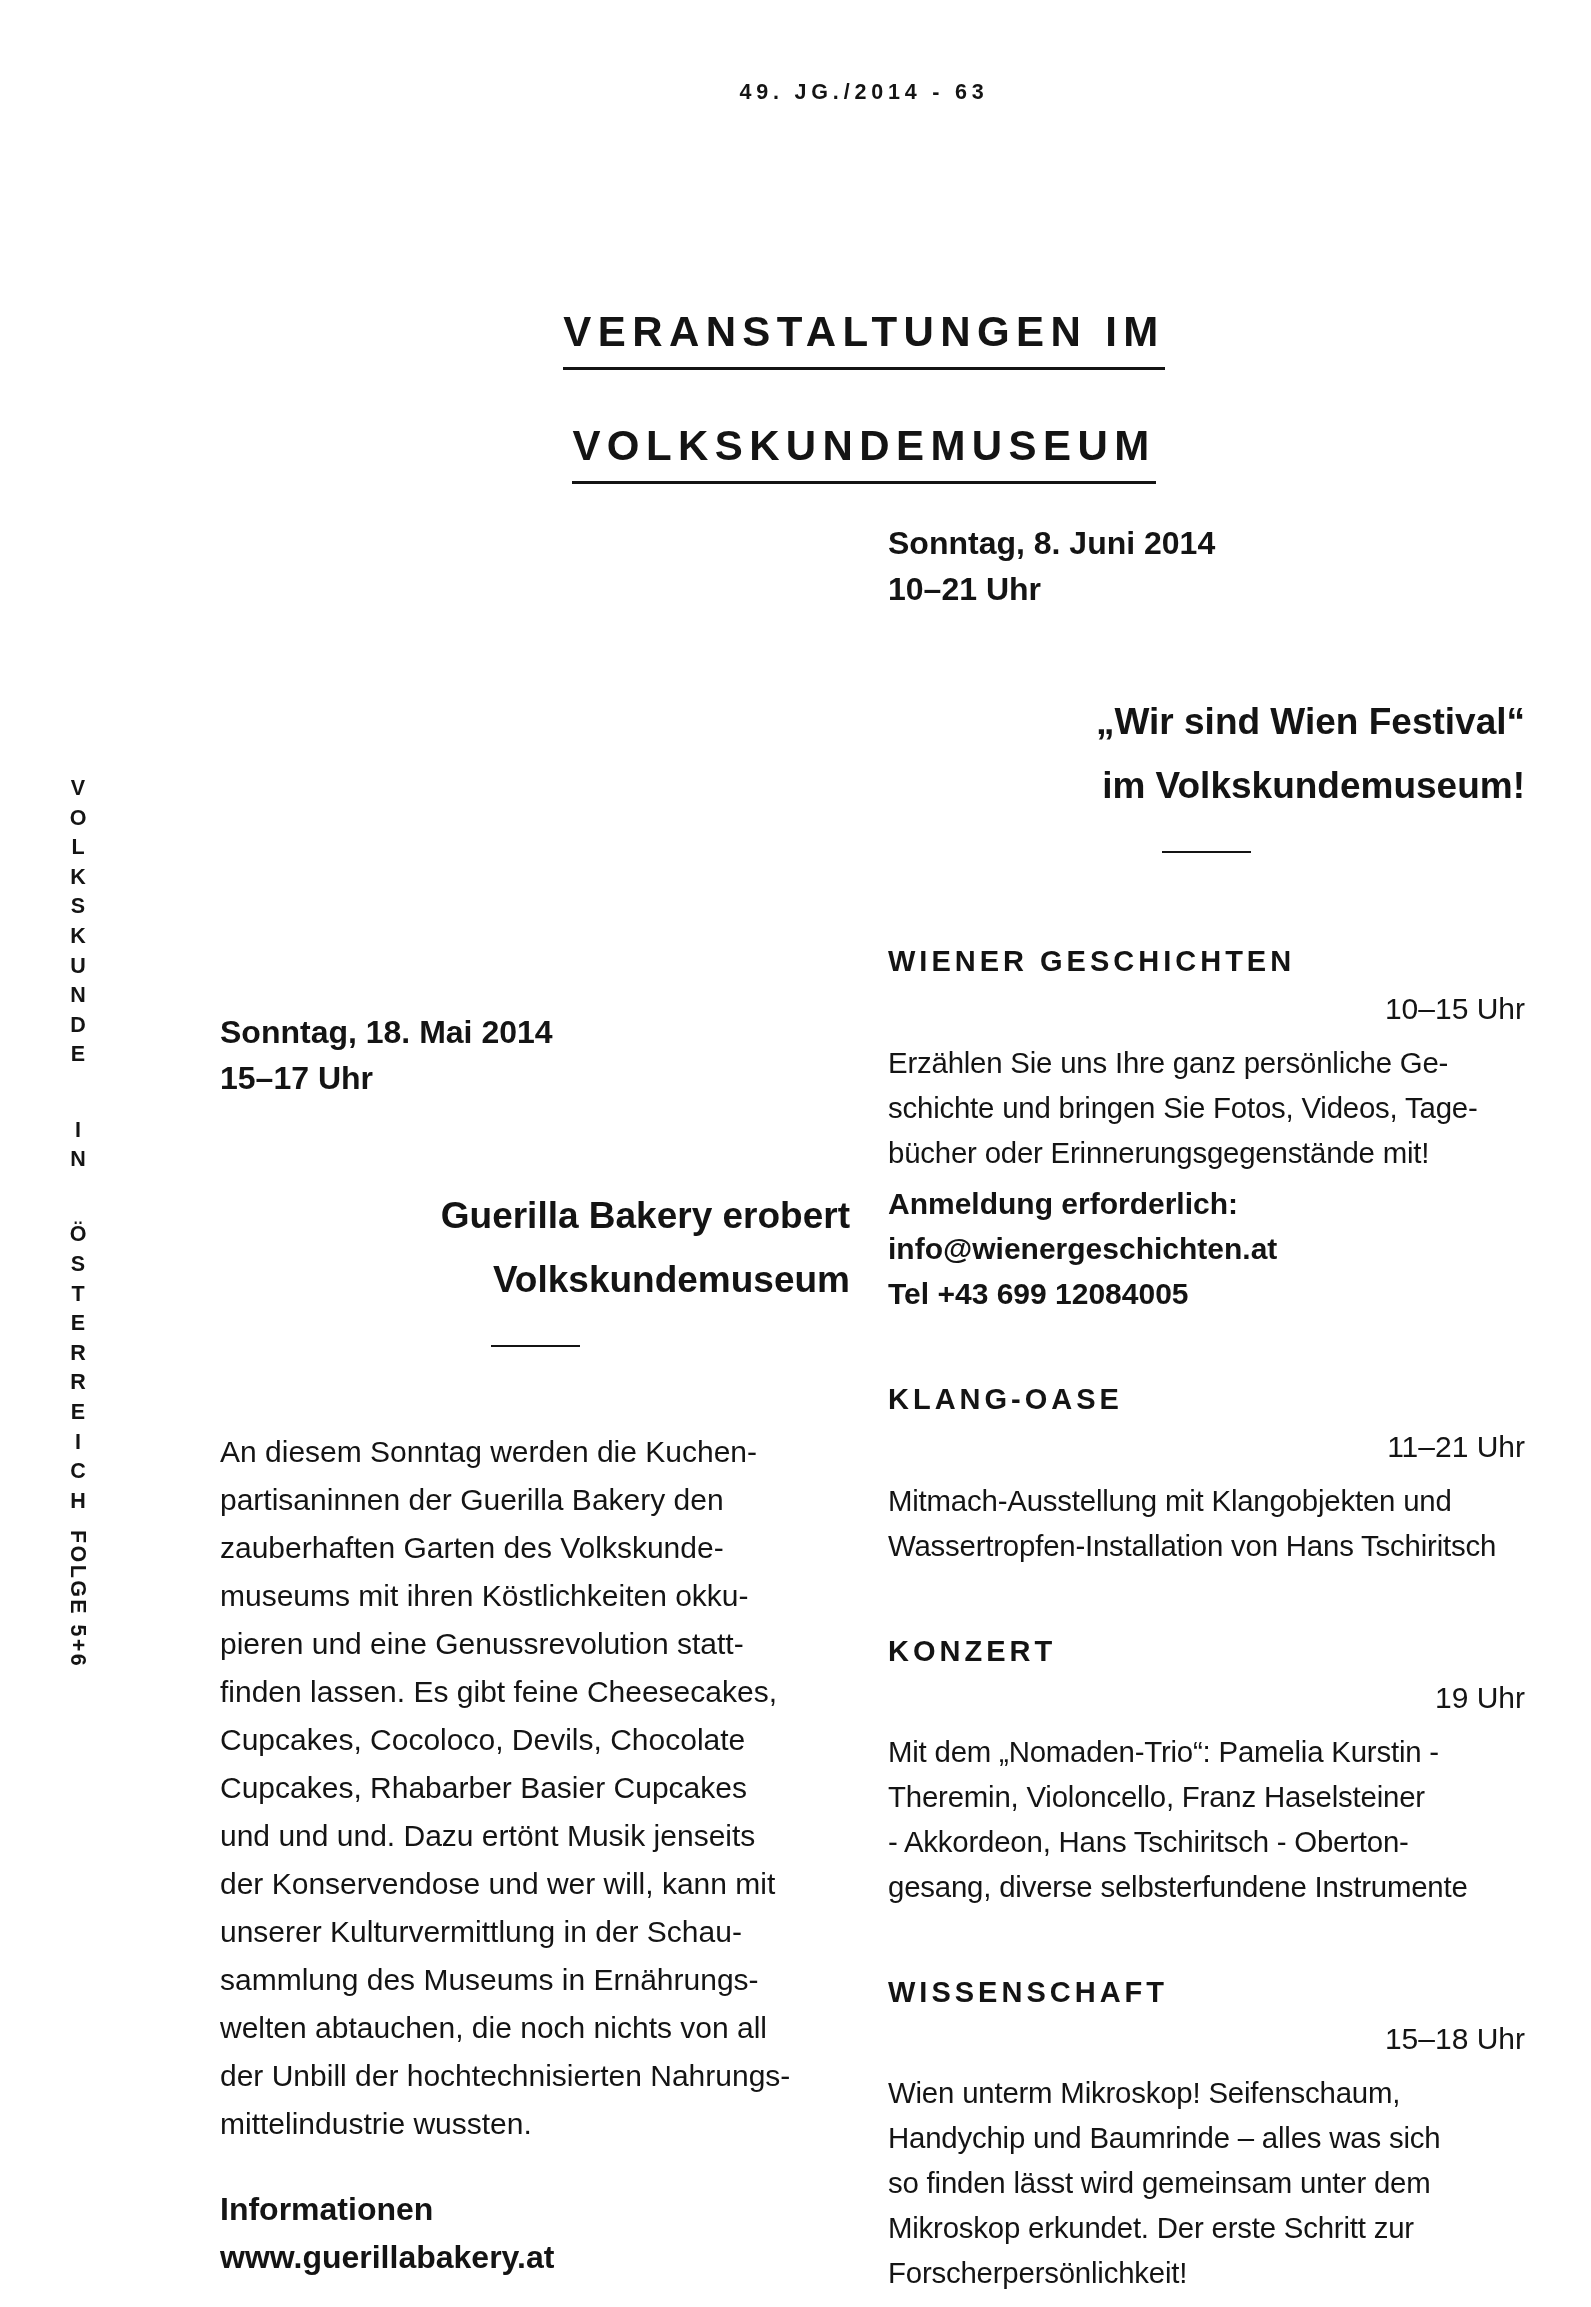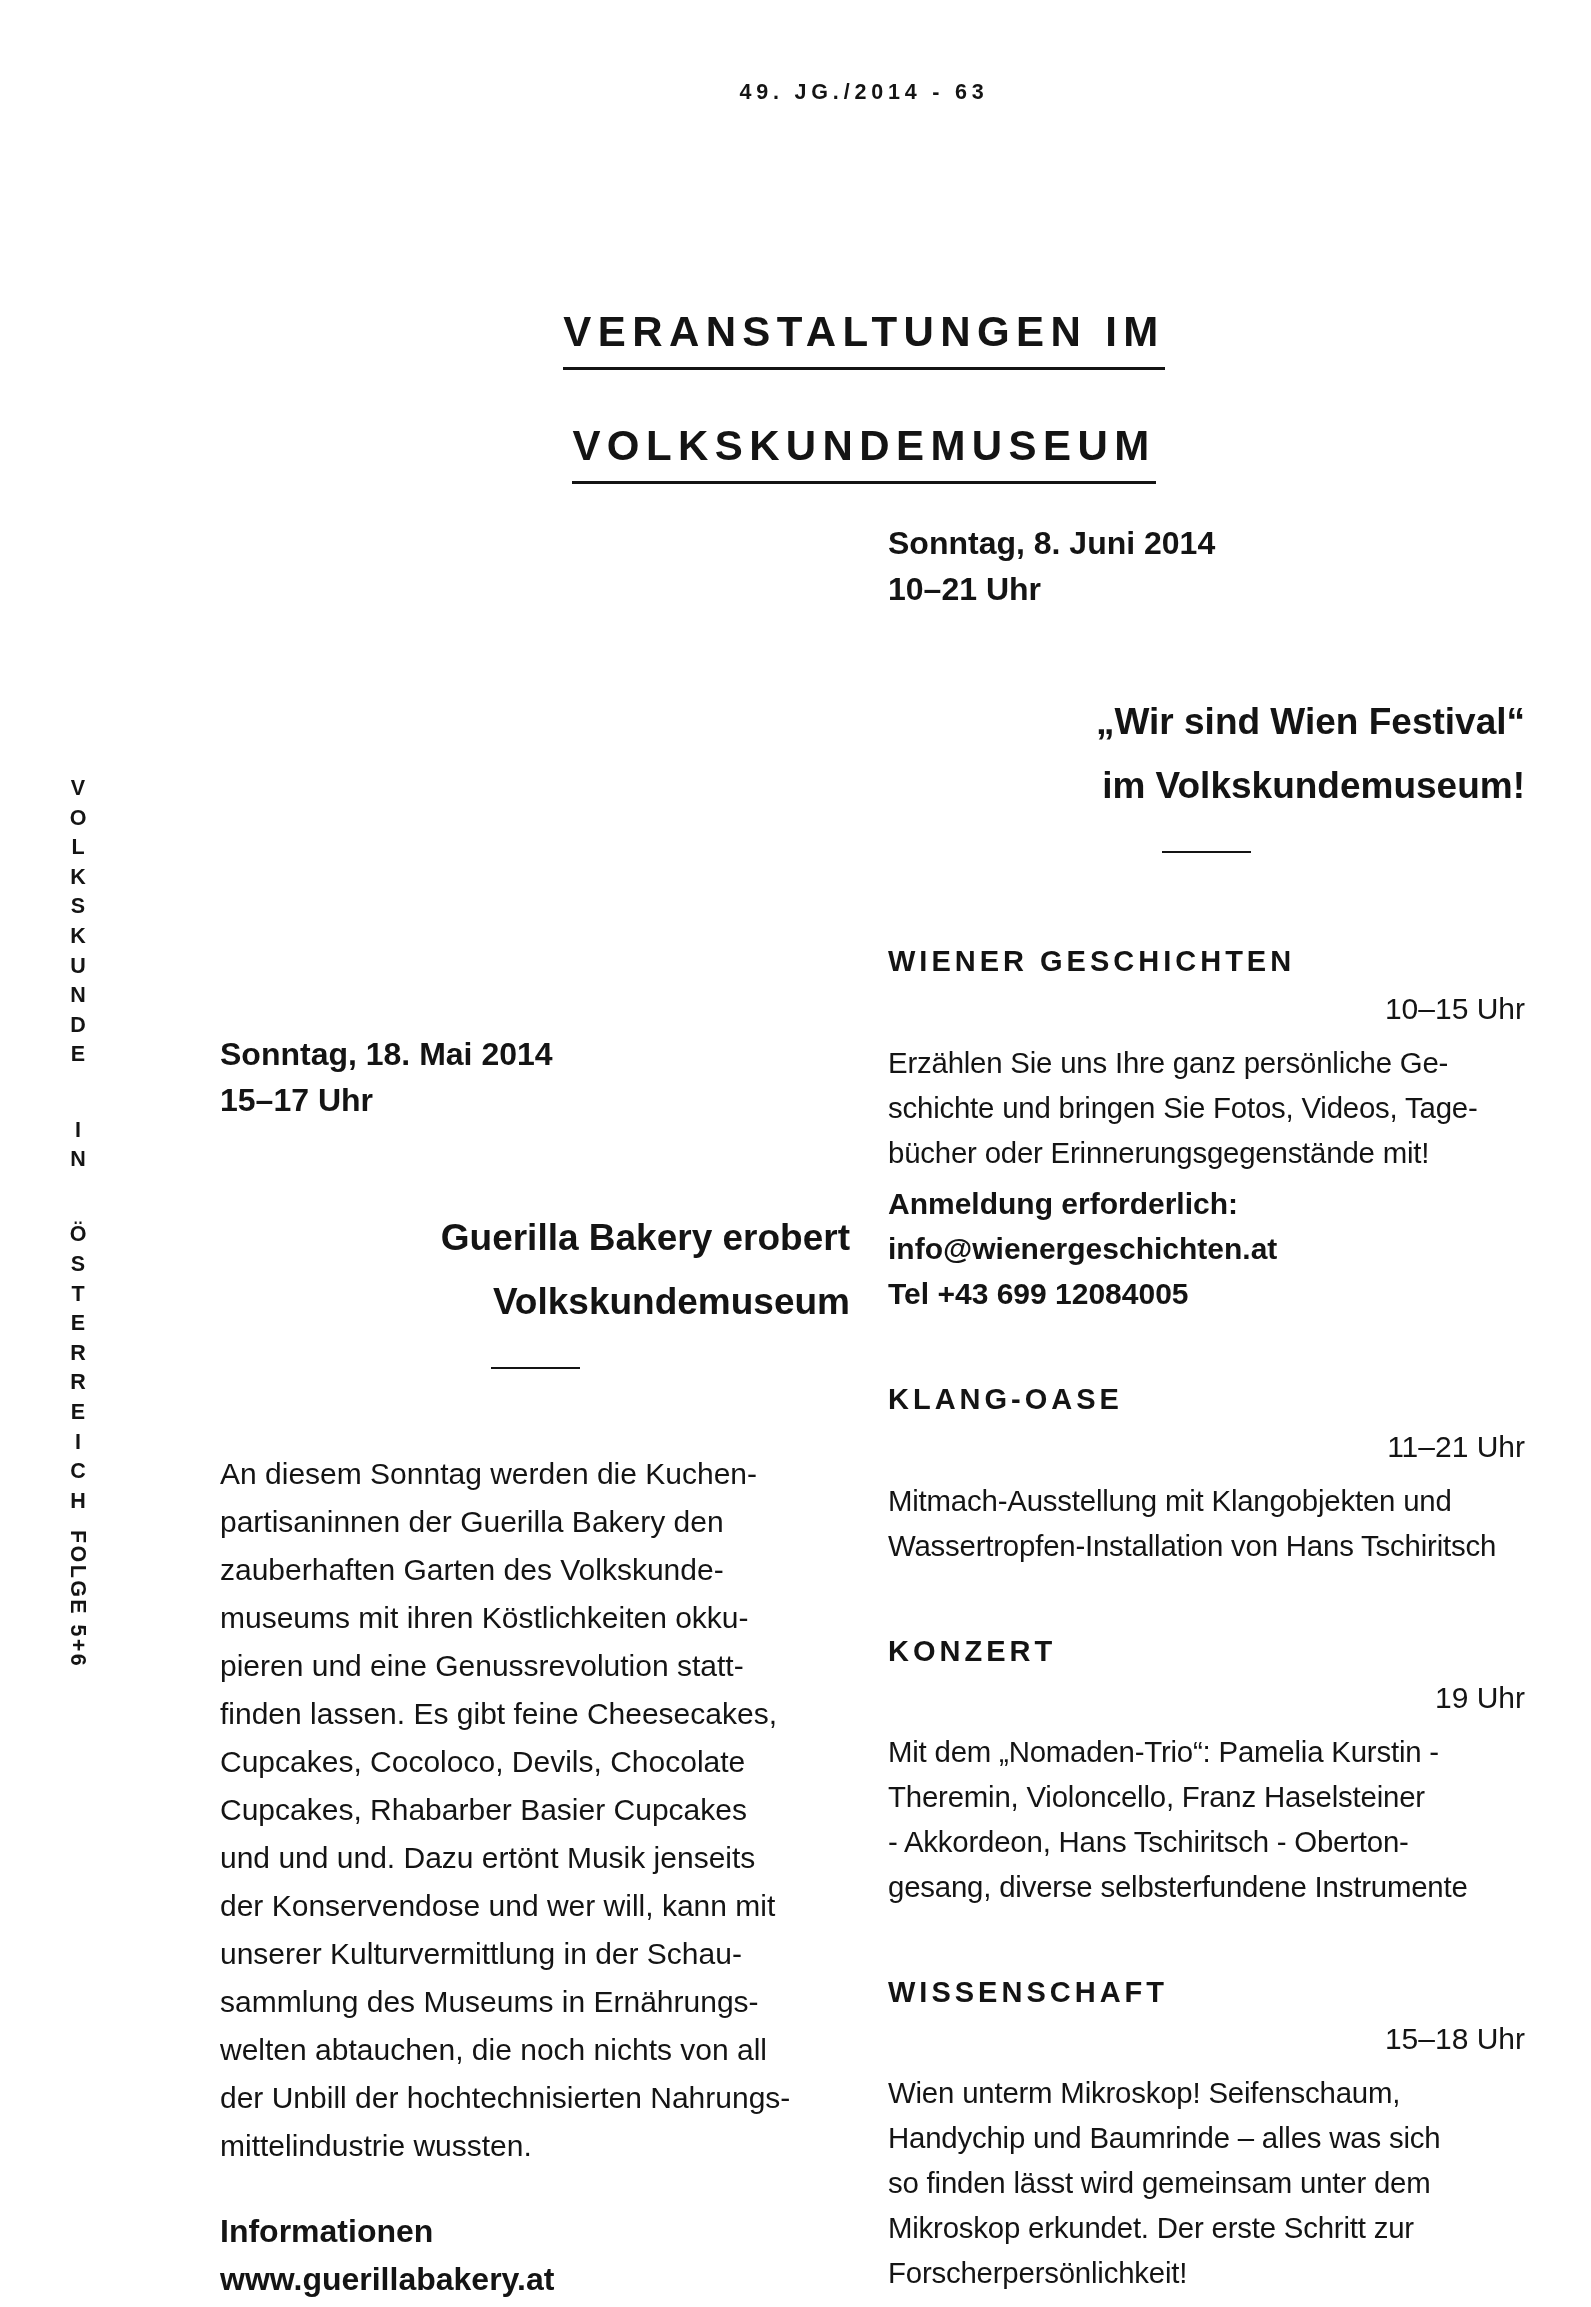--- a/index.html
+++ b/index.html
@@ -58,21 +58,21 @@
     position: absolute;
     left: 65px; top: 1530px;
     writing-mode: vertical-lr;
     text-orientation: mixed;
     font-size: 21.5px;
     font-weight: 600;
     letter-spacing: 2.4px;
   }
 
   
-  .col-left  { position: absolute; left: 220px;  top: 1031px; width: 630px; }
+  .col-left  { position: absolute; left: 220px;  top: 1009px; width: 630px; }
   .col-right { position: absolute; left: 888px; top: 520px;  width: 637px; }
 
   .event-date, .event-time {
     font-size: 32px;
     font-weight: bold;
     line-height: 46px;
   }
 
   .event-heading {
     text-align: right;

